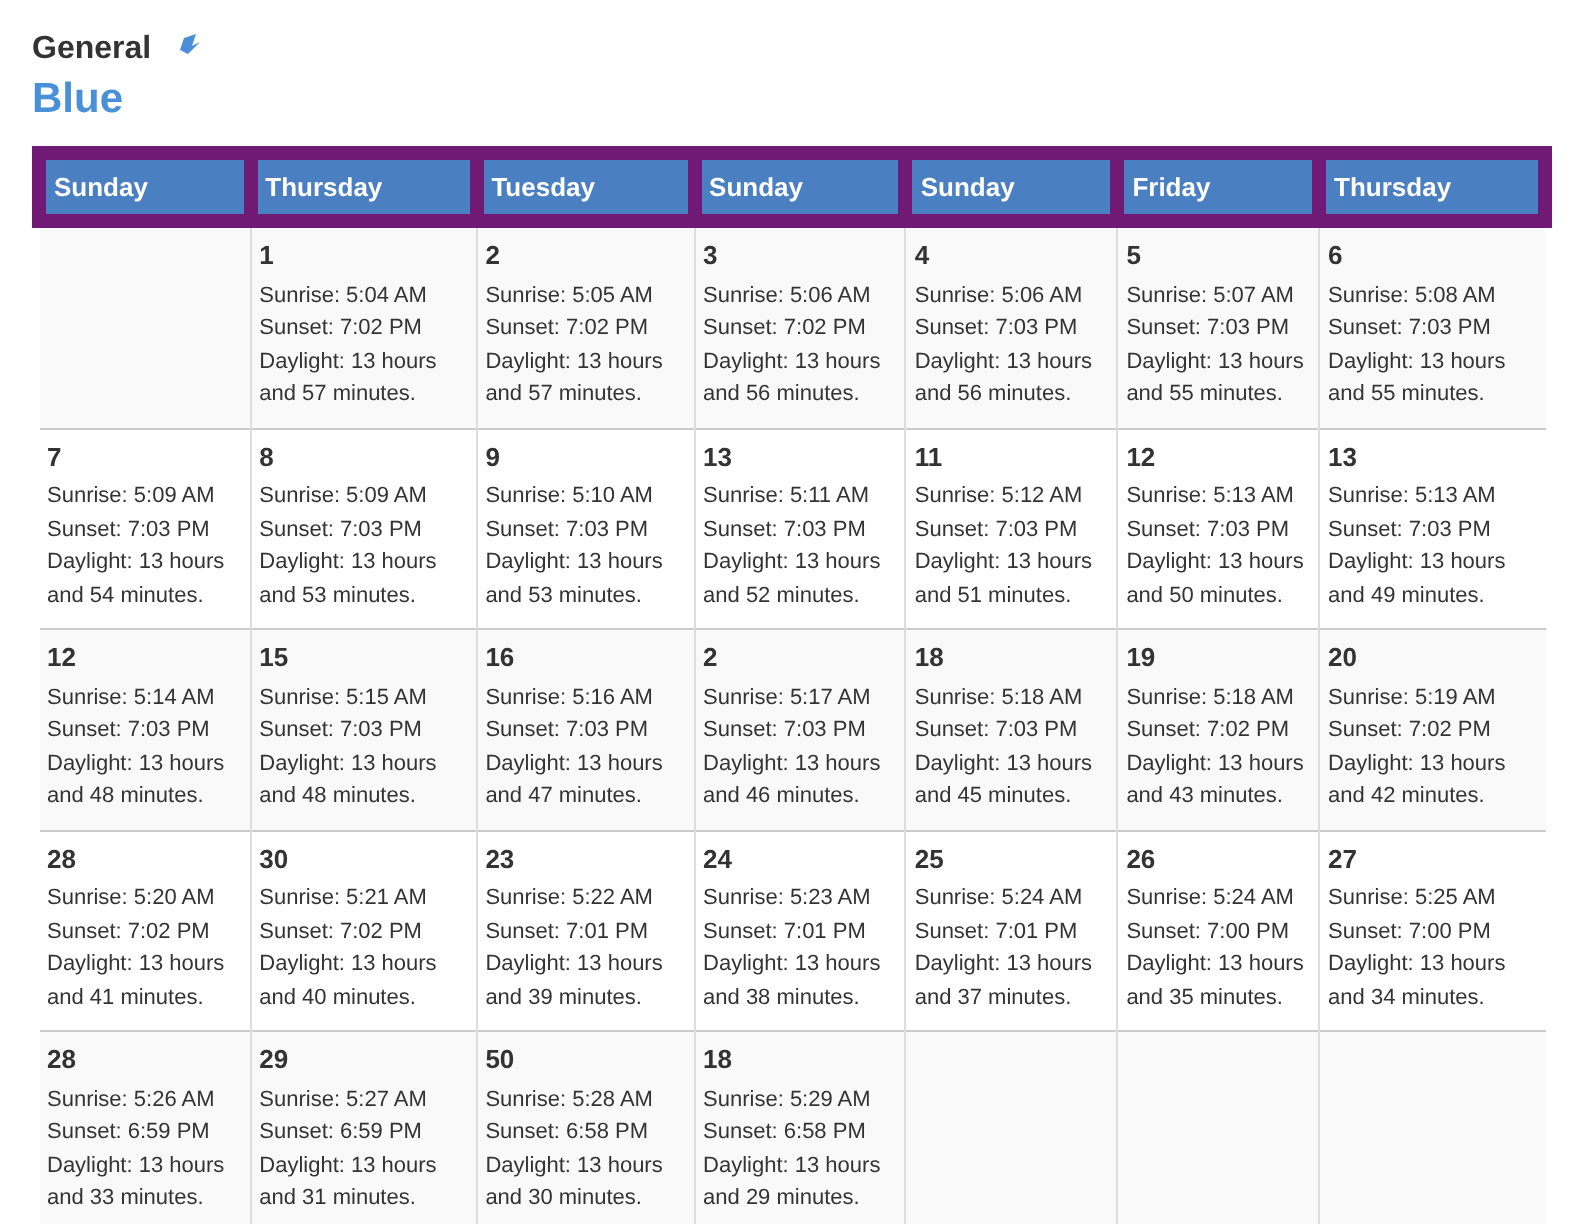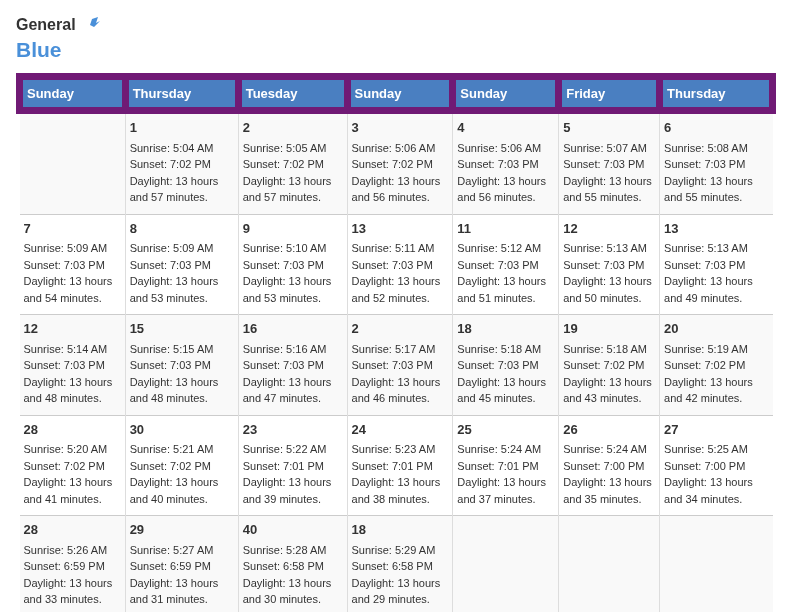--- a/index.html
+++ b/index.html
@@ -236,21 +236,21 @@
       <tr class="week-row">
         <td>
           <span class="day-number">28</span>
           <div class="day-info">Sunrise: 5:26 AM<br>Sunset: 6:59 PM<br>Daylight: 13 hours and 33 minutes.</div>
         </td>
         <td>
           <span class="day-number">29</span>
           <div class="day-info">Sunrise: 5:27 AM<br>Sunset: 6:59 PM<br>Daylight: 13 hours and 31 minutes.</div>
         </td>
         <td>
-          <span class="day-number">40</span>
+          <span class="day-number">50</span>
           <div class="day-info">Sunrise: 5:28 AM<br>Sunset: 6:58 PM<br>Daylight: 13 hours and 30 minutes.</div>
         </td>
         <td>
           <span class="day-number">18</span>
           <div class="day-info">Sunrise: 5:29 AM<br>Sunset: 6:58 PM<br>Daylight: 13 hours and 29 minutes.</div>
         </td>
         <td></td>
         <td></td>
         <td></td>
       </tr>

